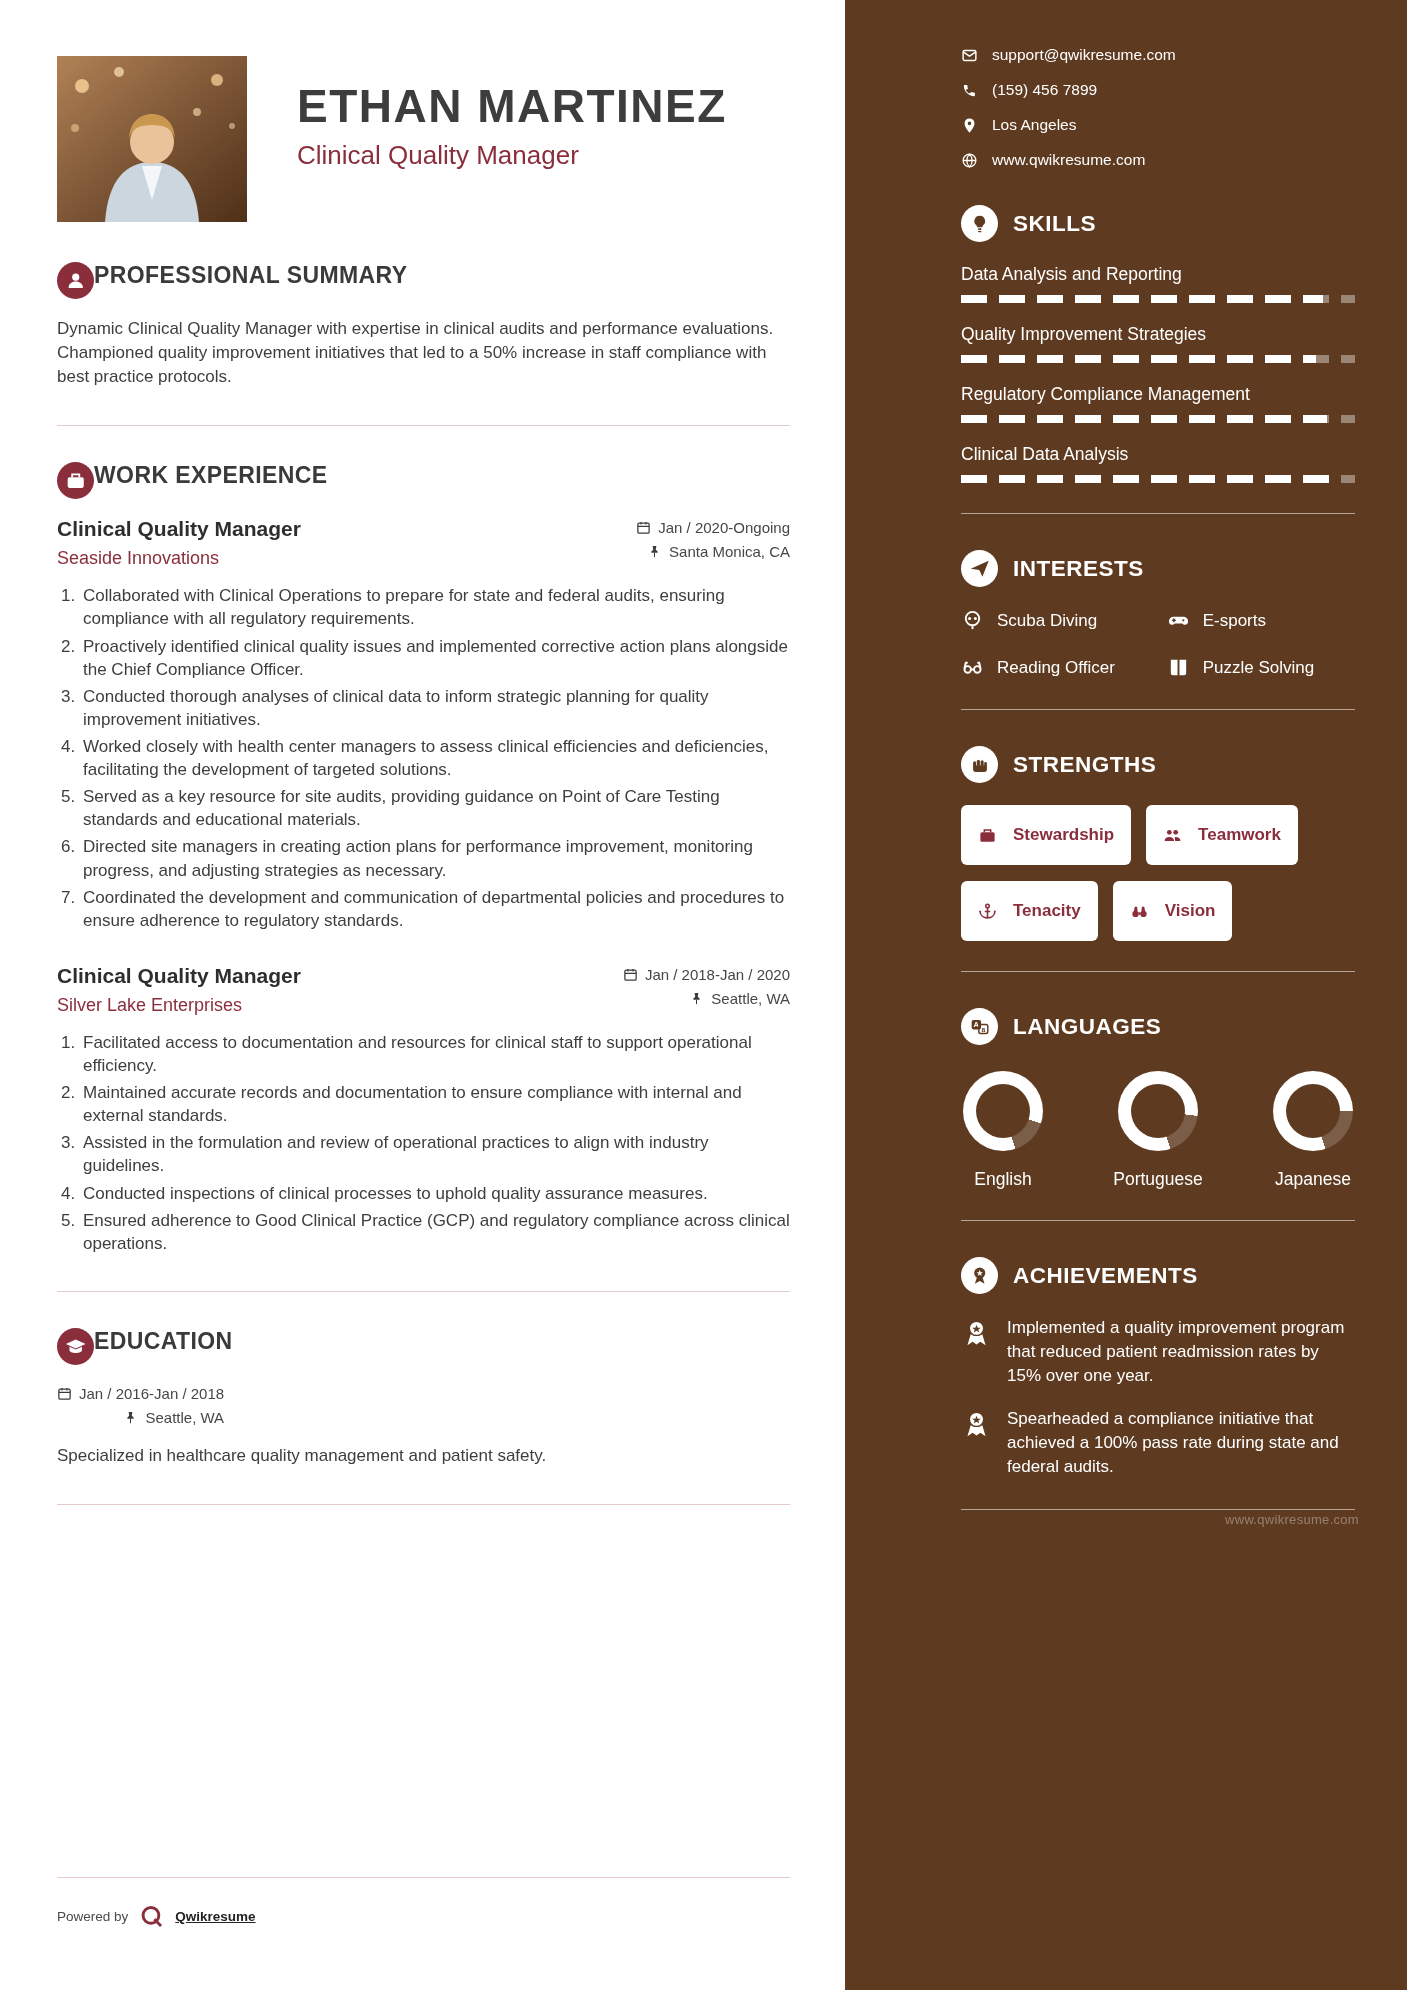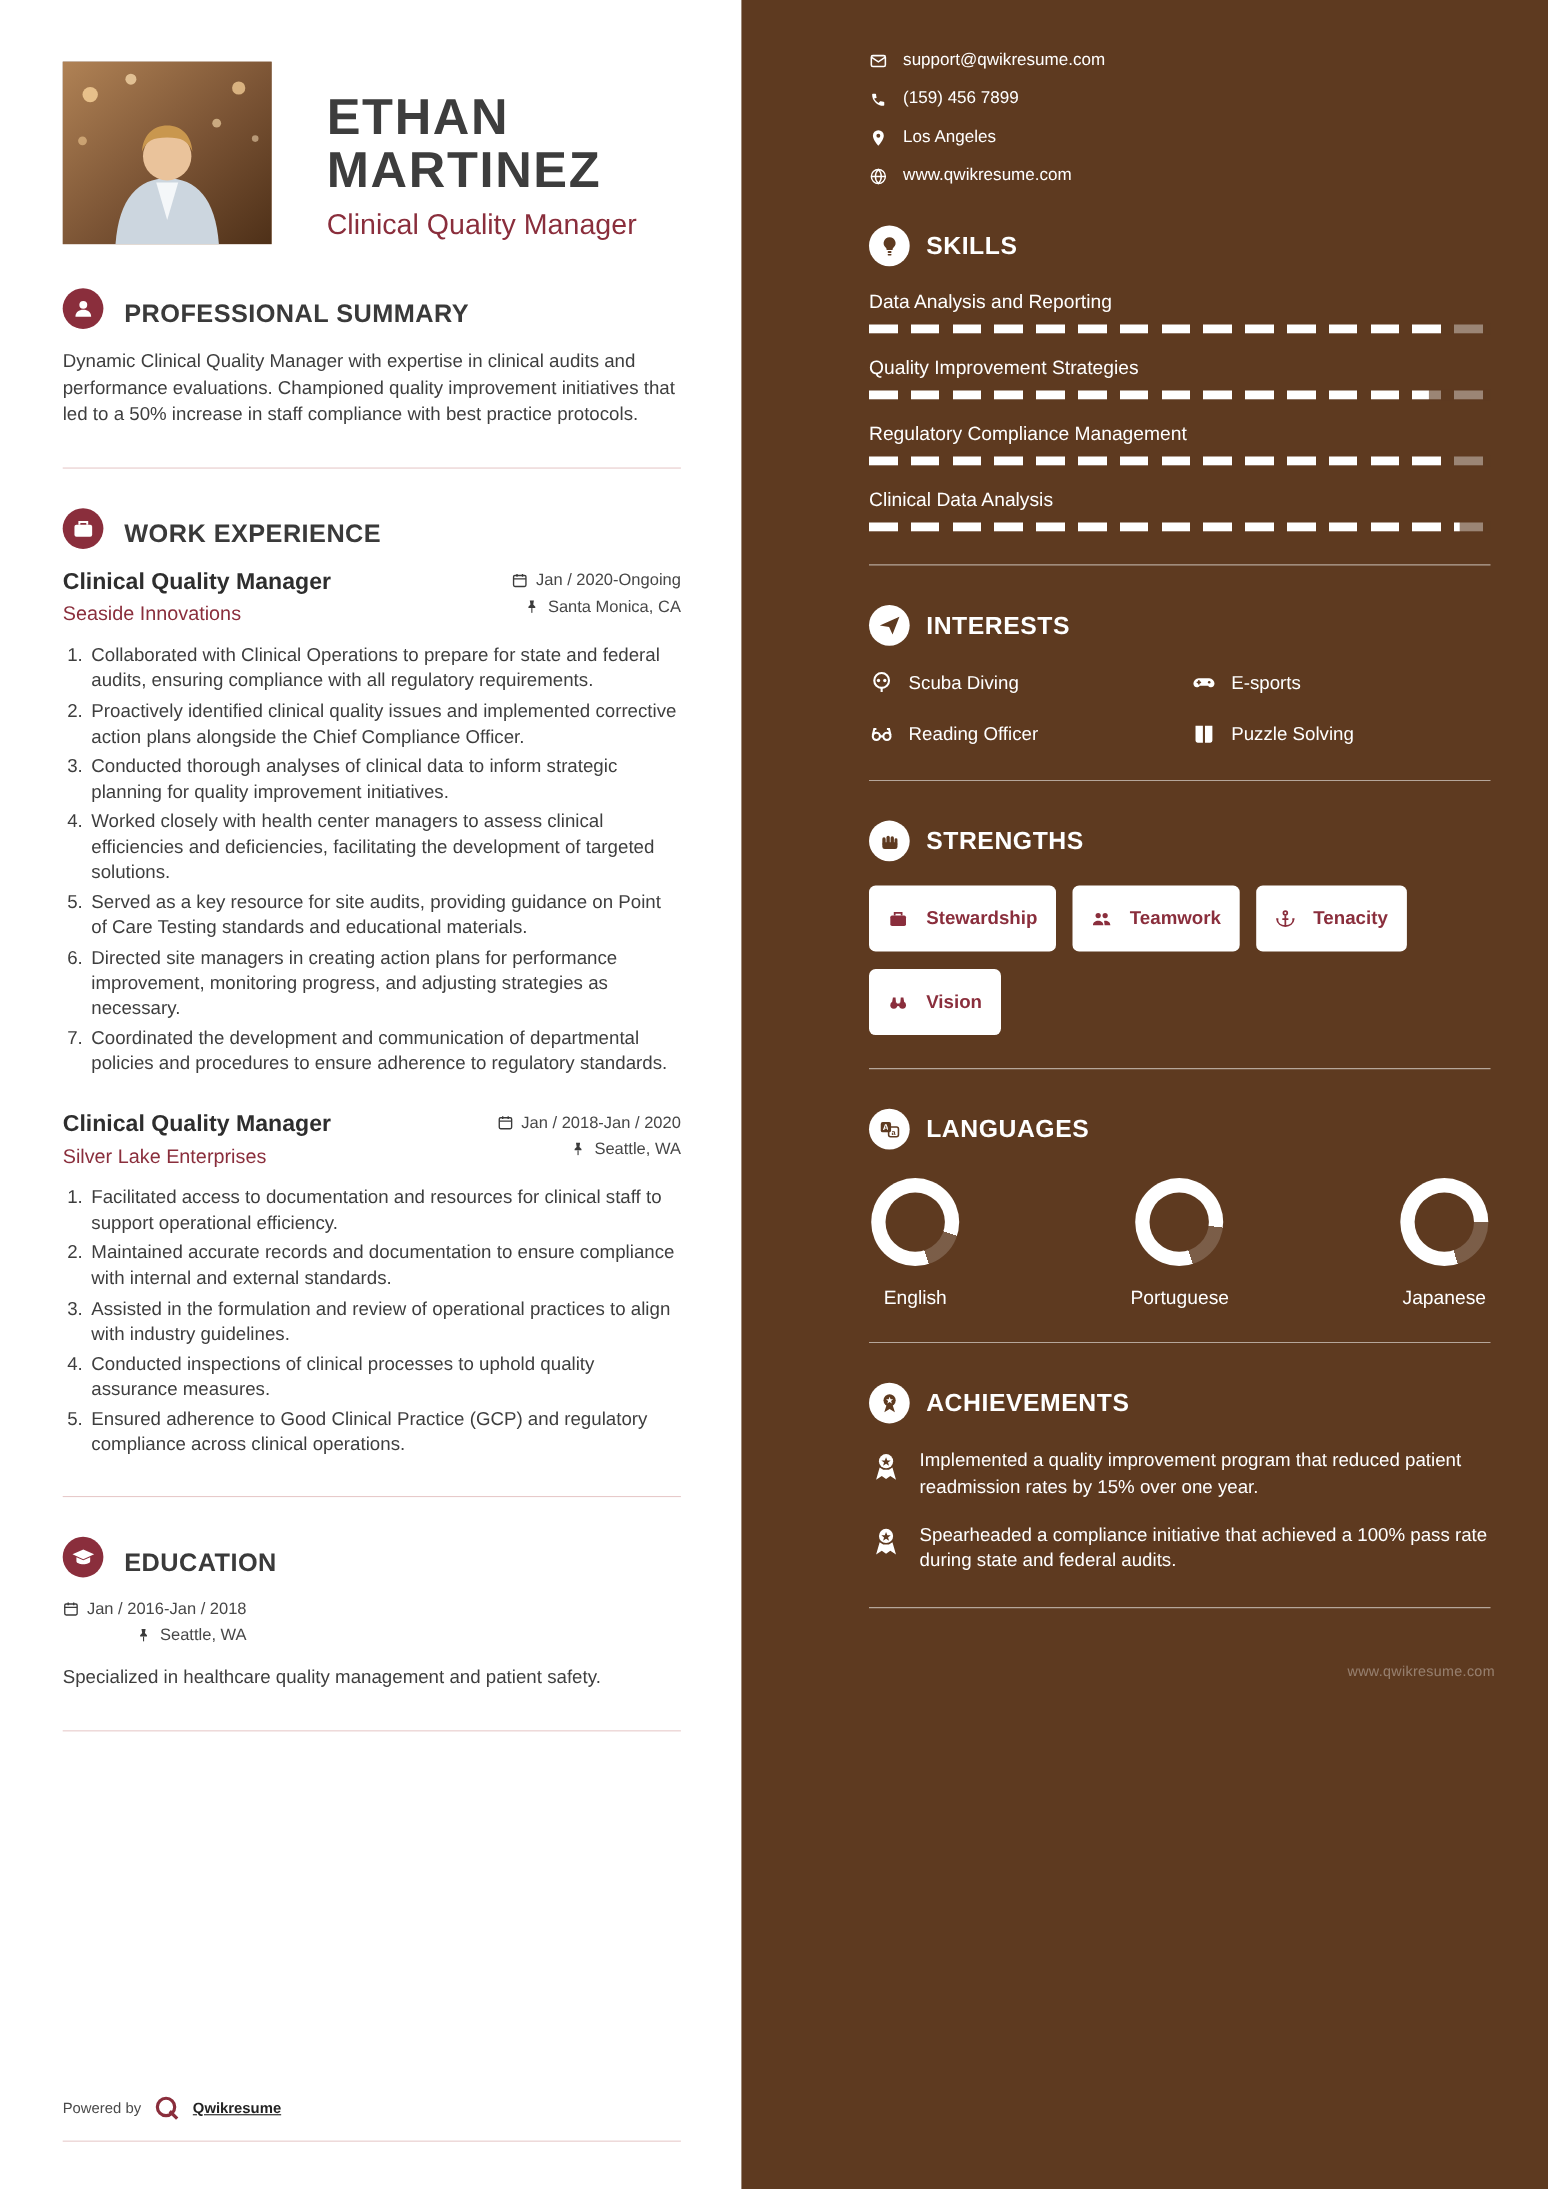--- a/index.html
+++ b/index.html
@@ -5,29 +5,29 @@
   :root{
     --accent:#8a2e3c;
     --brown:#5e3a20;
     --heading:#3a3a3a;
   }
   *{box-sizing:border-box}
   body{margin:0;background:#888;font-family:"Liberation Sans","DejaVu Sans",sans-serif;}
   .page{width:1407px;height:1990px;display:flex;background:#fff;margin:0 auto;overflow:hidden;position:relative}
 
   
-  .left{width:674px;flex:none;padding:56px 55px 0 57px;position:relative;color:#3e3e3e}
+  .left{width:845px;flex:none;padding:56px 55px 0 57px;position:relative;color:#3e3e3e}
   .header{display:flex;gap:50px;margin-bottom:40px}
   .photo{width:190px;height:166px;flex:none;overflow:hidden;background:#7a5334}
   .photo svg{display:block;width:100%;height:100%}
   .htext{padding-top:26px}
   h1{font-size:46px;font-weight:700;letter-spacing:1.5px;color:#3d3d3d;margin:0;line-height:1.05}
   .subtitle{font-size:26px;color:var(--accent);margin-top:10px;font-weight:500}
 
-  .section-head{display:flex;align-items:flex-end;gap:19px;margin:0 0 18px}
+  .section-head{display:flex;align-items:flex-start;gap:0;margin:0 0 18px}
   h2{font-size:23px;color:var(--heading);margin:0;letter-spacing:.4px;font-weight:700}
   .circle{width:37px;height:37px;border-radius:50%;display:flex;align-items:center;justify-content:center;flex:none}
   .left .circle{background:var(--accent);color:#fff}
   .circle svg{width:58%;height:58%}
 
   .body-text{font-size:17px;line-height:1.42;color:#3e3e3e;margin:0}
   .hr{border:0;border-top:1px solid #e7caca;margin:36px 0}
 
   .job{margin-bottom:32px}
   .job-head{display:flex;justify-content:space-between;align-items:flex-start}

